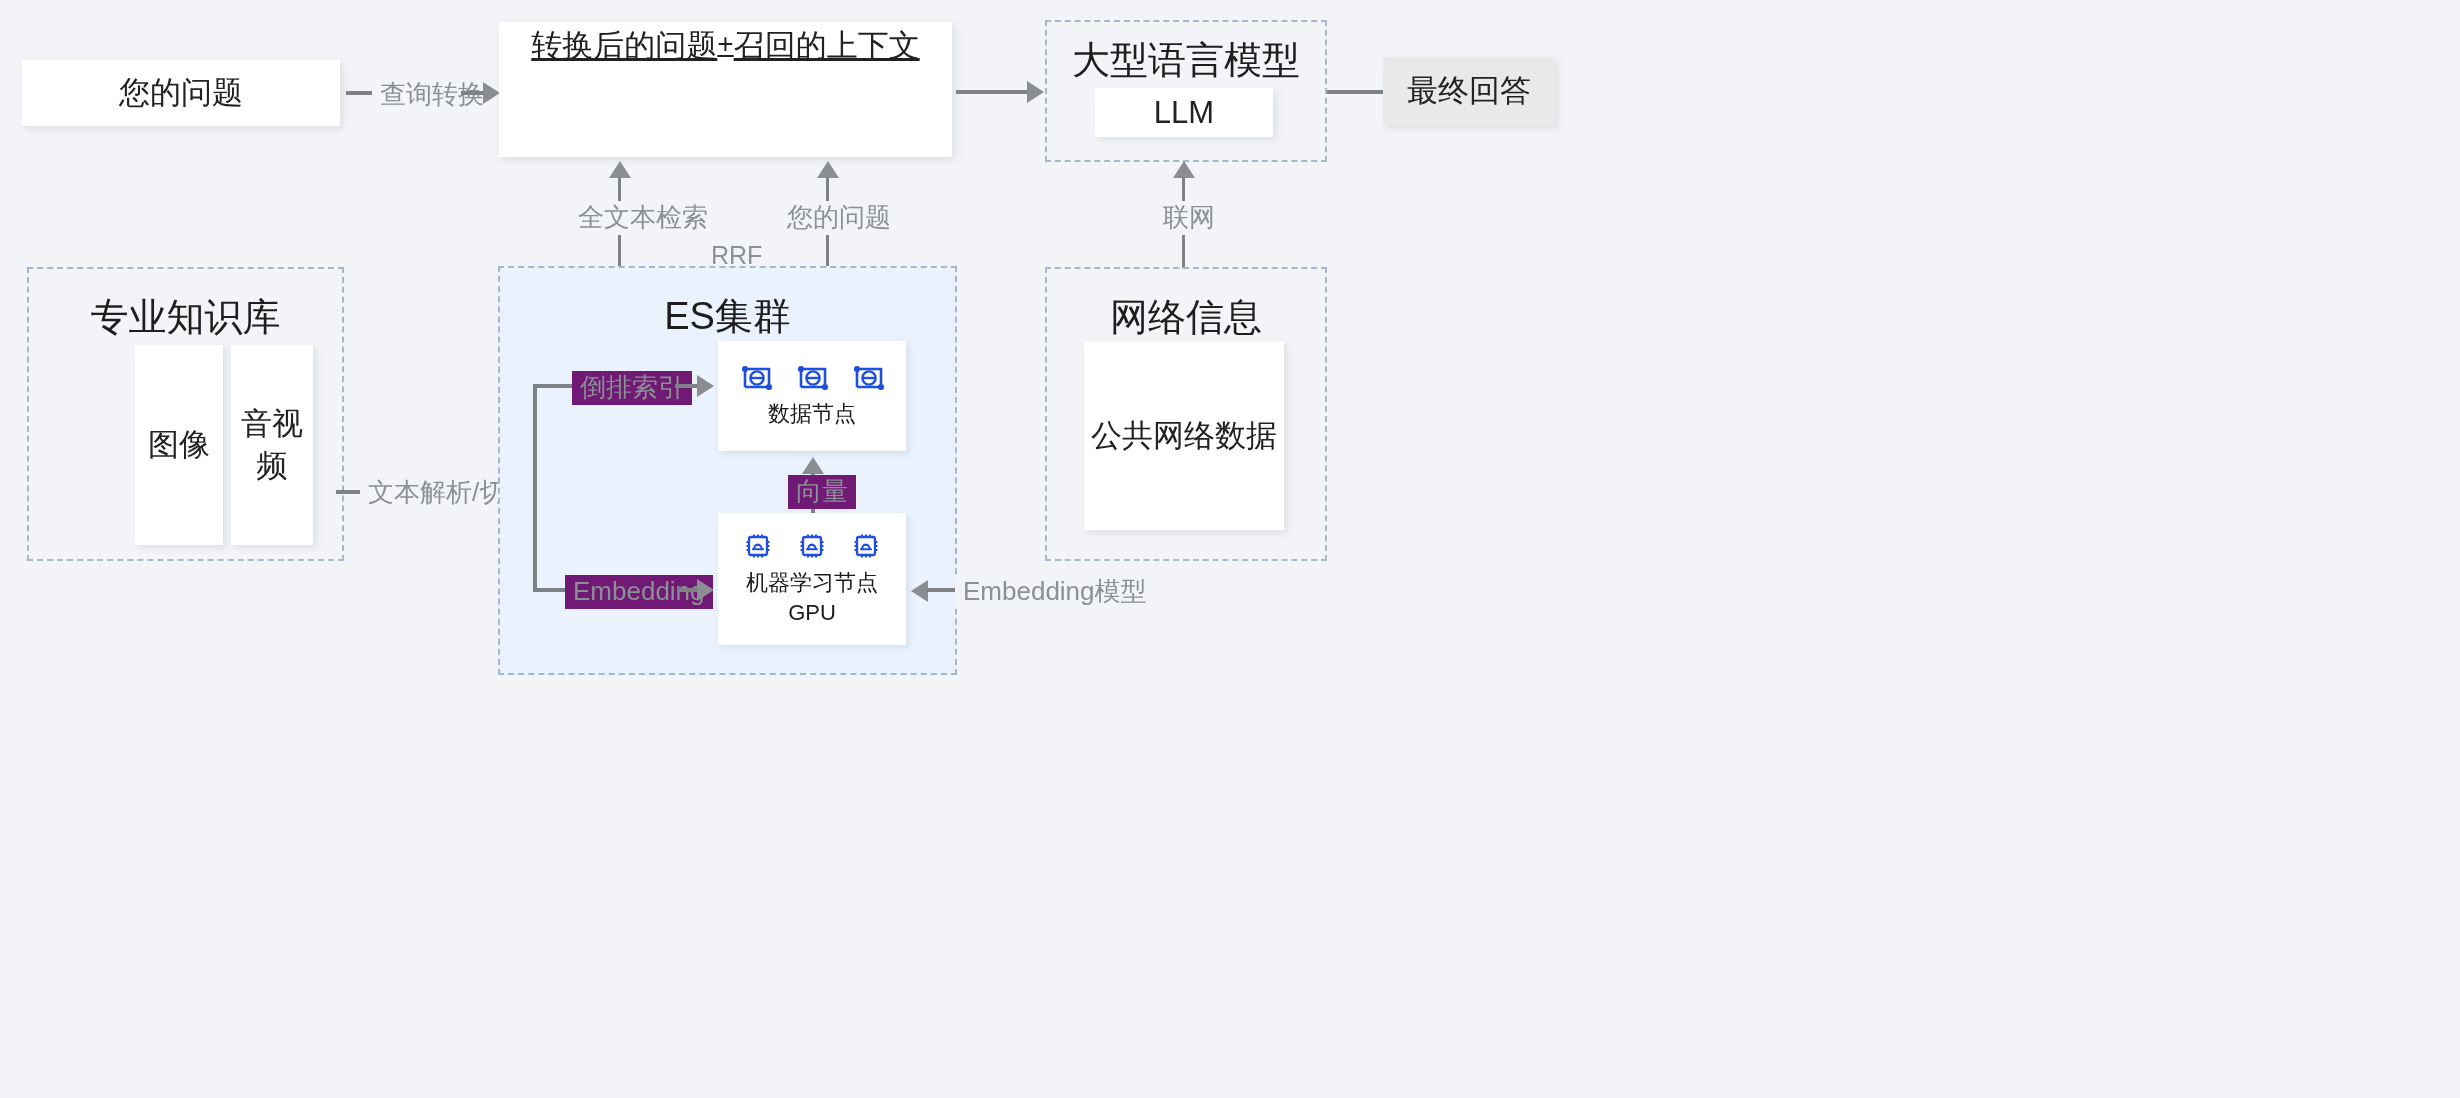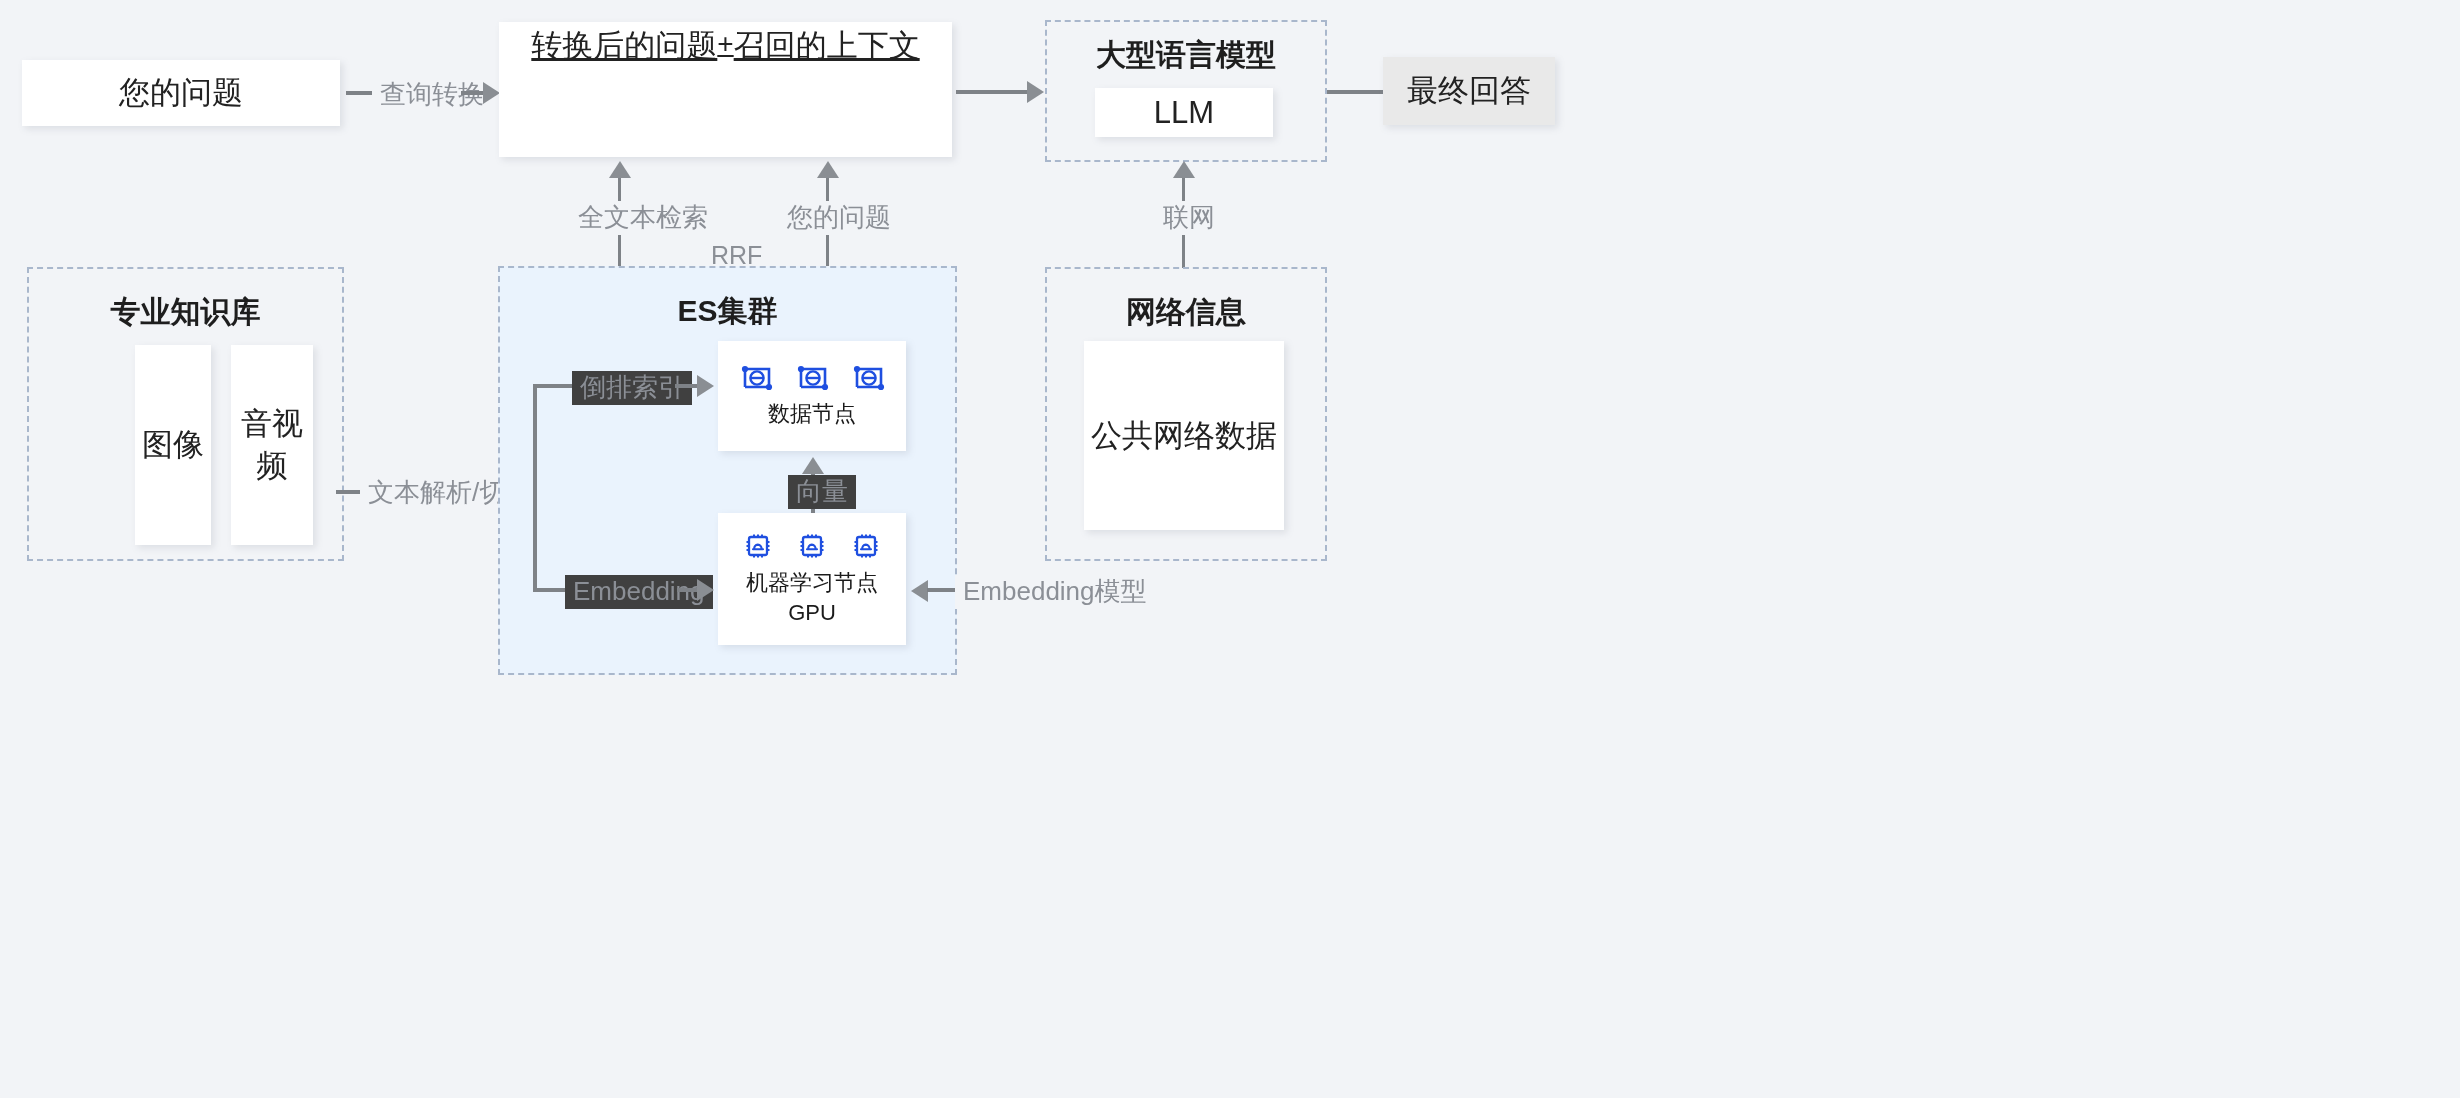--- a/index.html
+++ b/index.html
@@ -25,28 +25,28 @@
     text-align:center;color:#222;
   }
   .group{
     position:absolute;
     border:2px dashed #a9b7cc;
     background:transparent;
   }
   .group.blue{background:#eaf3fd;}
   .group-title{
     position:absolute;width:100%;text-align:center;
-    color:#1e1e1e;font-size:30px;left:0;font-weight:bold;
+    color:#1e1e1e;font-size:38px;left:0;
   }
   .lbl{
     position:absolute;color:#8b8f96;font-size:26px;
     background:#f2f4f7;padding:2px 8px;white-space:nowrap;
     line-height:1.15;
   }
-  .lbl.onblue{background:#404040;}
+  .lbl.onblue{background:#701a75;}
   .lbl.plain{background:transparent;}
 
   
   .hline{position:absolute;height:4px;background:#7e8287;}
   .vline{position:absolute;width:4px;background:#7e8287;}
   .arrow-r{
     position:absolute;width:0;height:0;
     border-top:11px solid transparent;border-bottom:11px solid transparent;
     border-left:17px solid #8a8e93;
   }
@@ -116,21 +116,21 @@
 
   <div class="lbl plain" style="left:703px;top:239px;font-size:25px;">RRF</div>
 
   <div class="vline" style="left:1182px;top:178px;width:3px;height:90px;"></div>
   <div class="arrow-u" style="left:1173px;top:161px;"></div>
   <div class="lbl" style="left:1155px;top:201px;">联网</div>
 
   <div class="group" style="left:27px;top:267px;width:313px;height:290px;">
     <div class="group-title" style="top:23px;">专业知识库</div>
   </div>
-  <div class="card t31" style="left:135px;top:345px;width:76px;height:200px;">
+  <div class="card t31" style="left:135px;top:345px;width:88px;height:200px;">
     <span>图像</span>
   </div>
   <div class="card t31" style="left:231px;top:345px;width:82px;height:200px;">
     <span>音视频</span>
   </div>
 
   <div class="hline" style="left:336px;top:490px;width:28px;"></div>
   <div class="lbl" style="left:360px;top:476px;">文本解析/切片</div>
   <div class="hline" style="left:501px;top:490px;width:33px;"></div>
   <div class="arrow-r" style="left:518px;top:481px;"></div>

